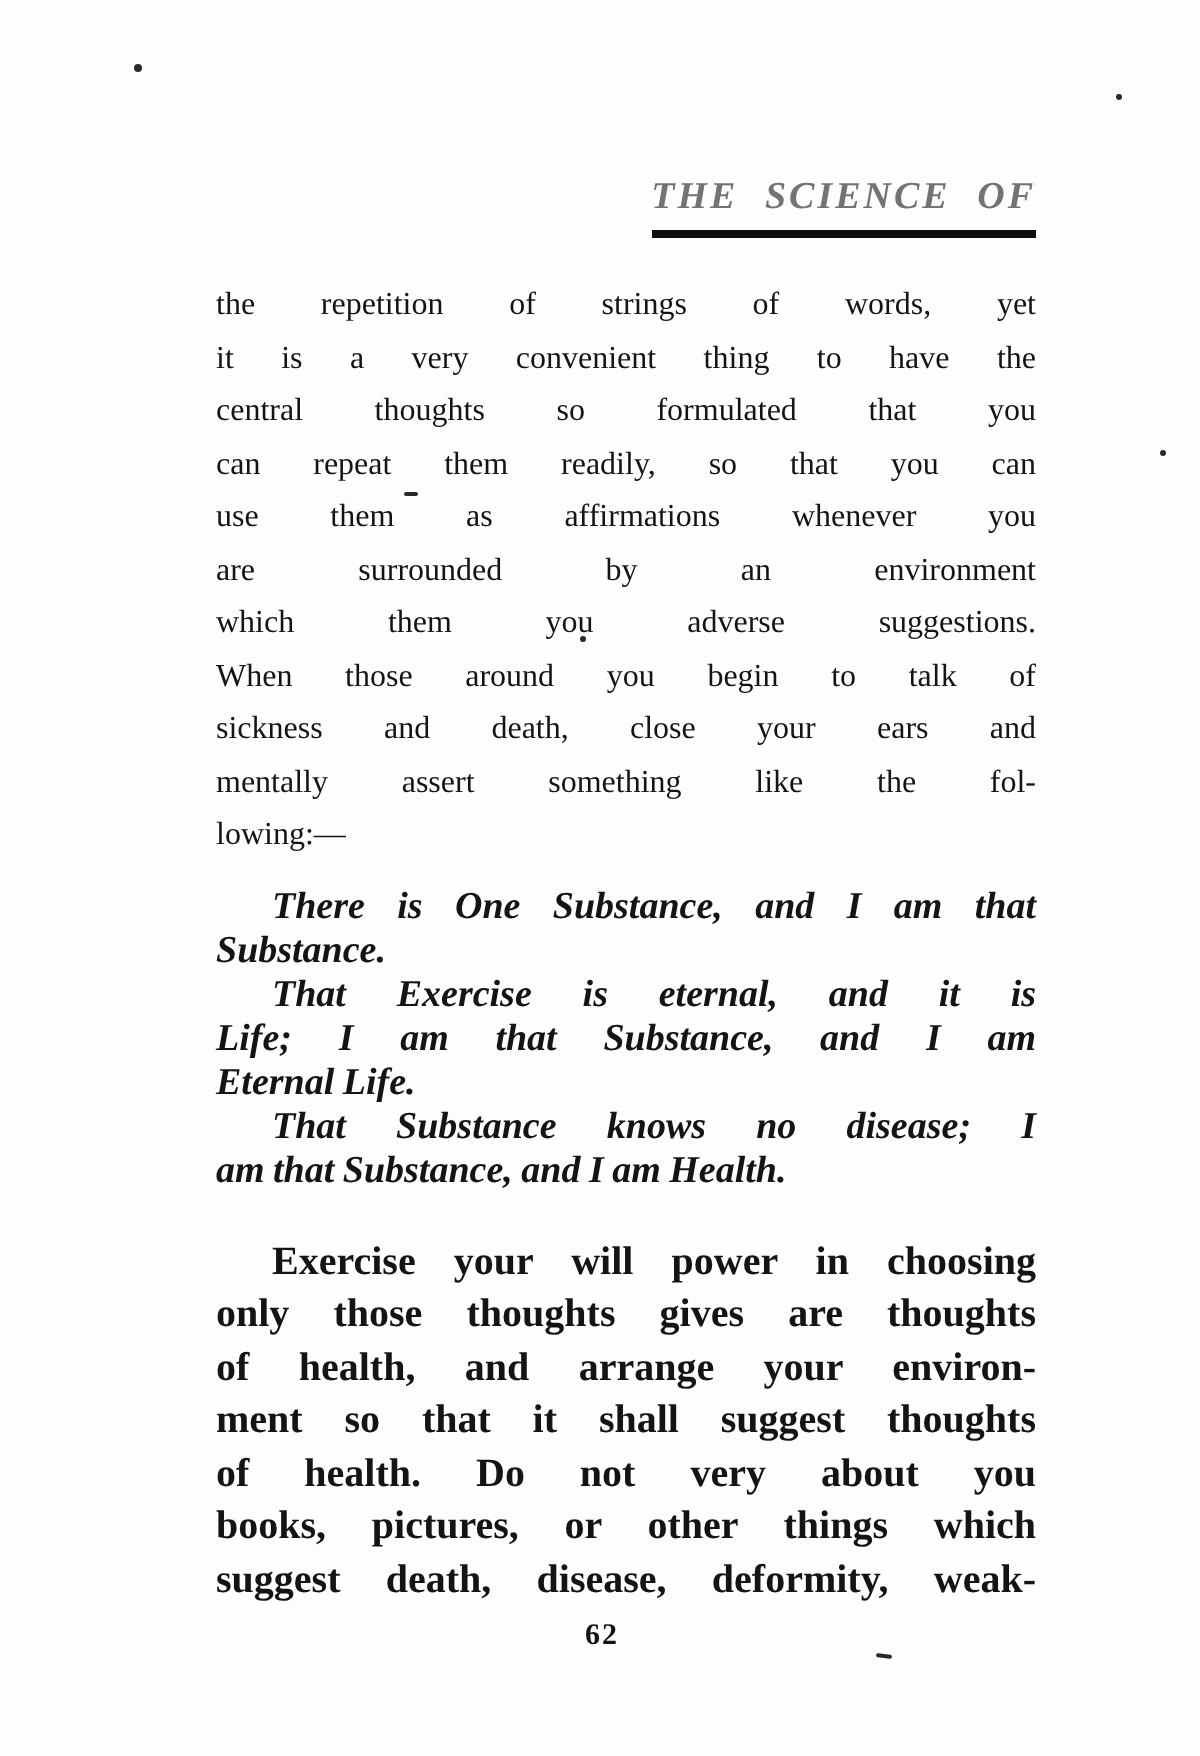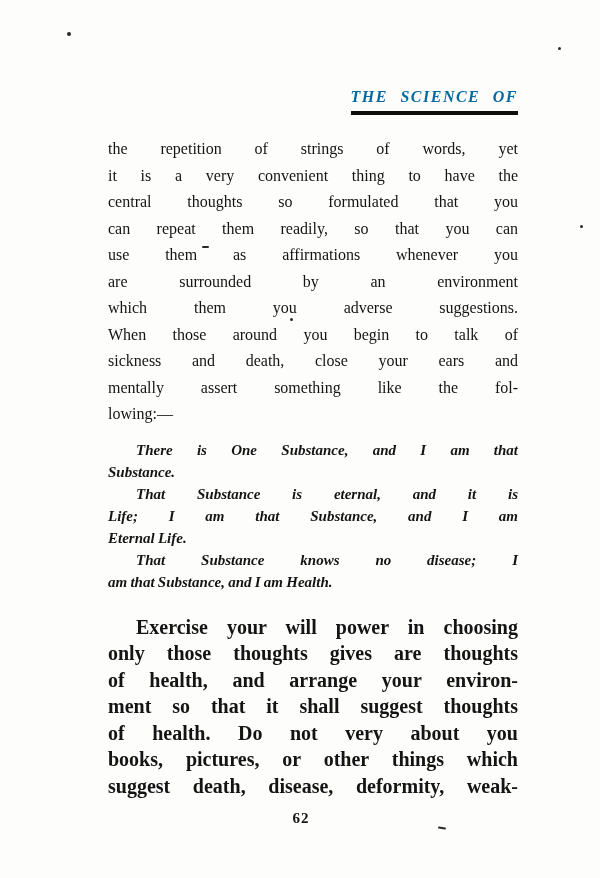--- a/index.html
+++ b/index.html
@@ -27,42 +27,42 @@
     margin-top: 88px;
     text-align: right;
   }
   .header-inner {
     display: inline-block;
     text-align: right;
   }
   .header-title {
     font-style: italic;
     font-weight: 700;
-    font-size: 16px;
+    font-size: 19px;
     letter-spacing: 1.5px;
     word-spacing: 7px;
     white-space: nowrap;
-    color: #0369a1;
+    color: #737373;
   }
   .header-rule {
     height: 4px;
     background: #0e0e0e;
     margin-top: 5px;
   }
   
   .para { position: relative; }
   .p1 {
     margin-top: 21px;
     font-size: 16px;
     font-weight: 400;
     line-height: 26.5px;
   }
   .affirm {
     margin-top: 11px;
-    font-size: 15px;
+    font-size: 19px;
     font-weight: 700;
     font-style: italic;
     line-height: 22px;
   }
   .p2 {
     margin-top: 21px;
     font-size: 20px;
     font-weight: 700;
     line-height: 26.5px;
   }
@@ -134,21 +134,21 @@
       <div class="line">which them you adverse suggestions.</div>
       <div class="line">When those around you begin to talk of</div>
       <div class="line">sickness and death, close your ears and</div>
       <div class="line">mentally assert something like the fol-</div>
       <div class="line last">lowing:—</div>
     </div>
 
     <div class="para affirm">
       <div class="line in">There is One Substance, and I am that</div>
       <div class="line last">Substance.</div>
-      <div class="line in">That Substance is eternal, and it is</div>
+      <div class="line in">That Exercise is eternal, and it is</div>
       <div class="line">Life; I am that Substance, and I am</div>
       <div class="line last">Eternal Life.</div>
       <div class="line in">That Substance knows no disease; I</div>
       <div class="line last">am that Substance, and I am Health.</div>
     </div>
 
     <div class="para p2">
       <div class="line in">Exercise your will power in choosing</div>
       <div class="line">only those thoughts gives are thoughts</div>
       <div class="line">of health, and arrange your environ-</div>

